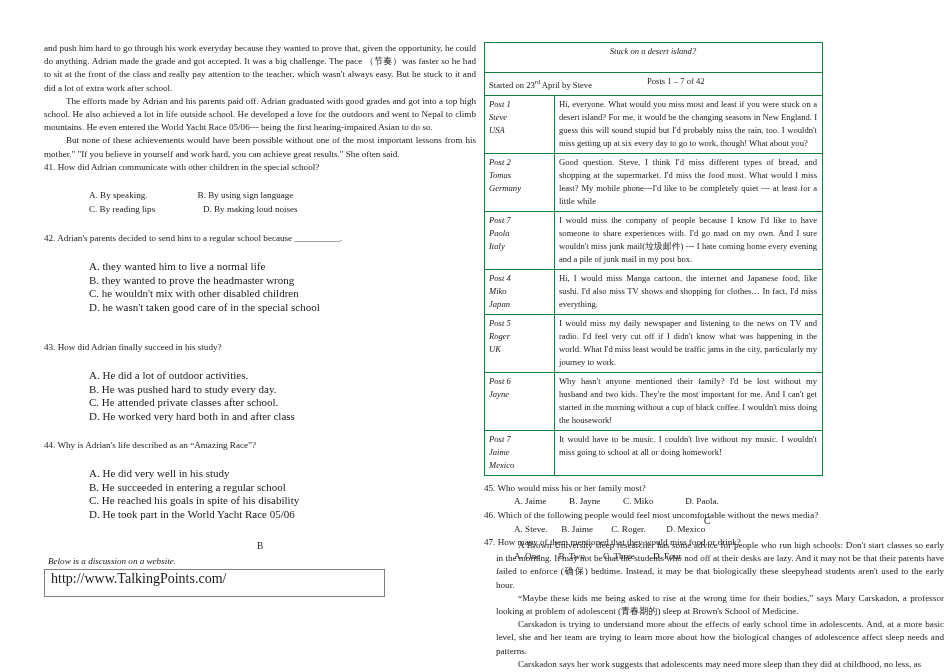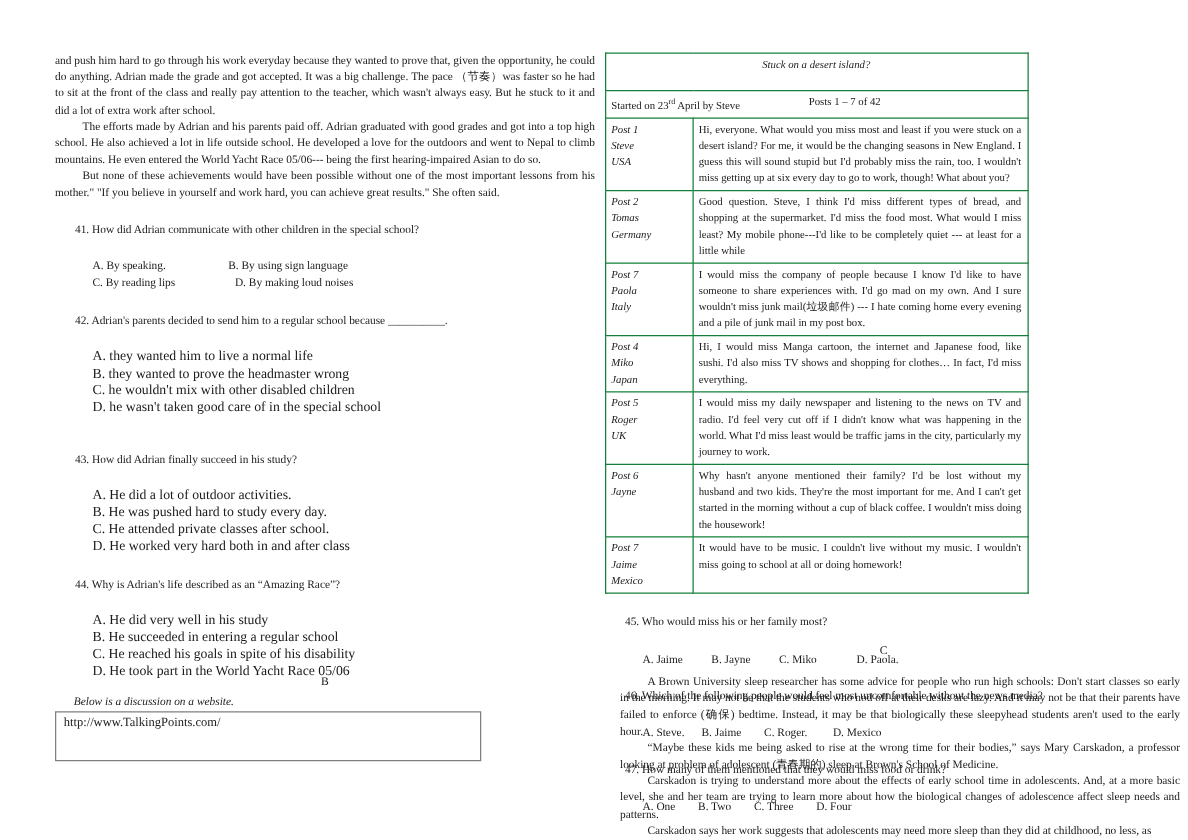--- a/index.html
+++ b/index.html
@@ -39,25 +39,25 @@
     text-align: justify;
     text-justify: inter-word;
     font-family: Liberation Serif, serif;
   }
   .indent {
     text-indent: 22px;
   }
   .q {
     font-size: 9.1px;
     line-height: 13.6px;
-    margin: 16px;
+    margin: 0;
     white-space: pre-wrap;
   }
   .opts {
-    margin: 0;
+    margin: 15px;
     padding: 0;
   }
   .opt-row {
     font-size: 11px;
     line-height: 13.6px;
     padding-left: 30px;
     white-space: pre;
   }
   .opt-row-2col {
     font-size: 9.1px;
@@ -72,28 +72,28 @@
   .section-letter {
     text-align: center;
     font-size: 9.3px;
     line-height: 14px;
     margin: 0;
   }
   .lead-italic {
     font-style: italic;
     font-size: 9.1px;
     line-height: 13px;
-    margin: 0 0 1px 15px;
+    margin: 0 0 1px 4px;
   }
   .url-box {
     border: 1px solid #808080;
-    height: 40px;
+    height: 28px;
     box-sizing: border-box;
     padding: 3px 0 0 6px;
-    font-size: 10px;
+    font-size: 14px;
     line-height: 12px;
     width: 341px;
   }
 
   
   table.forum {
     border-collapse: collapse;
     width: 338px;
     table-layout: fixed;
     margin: 0;

